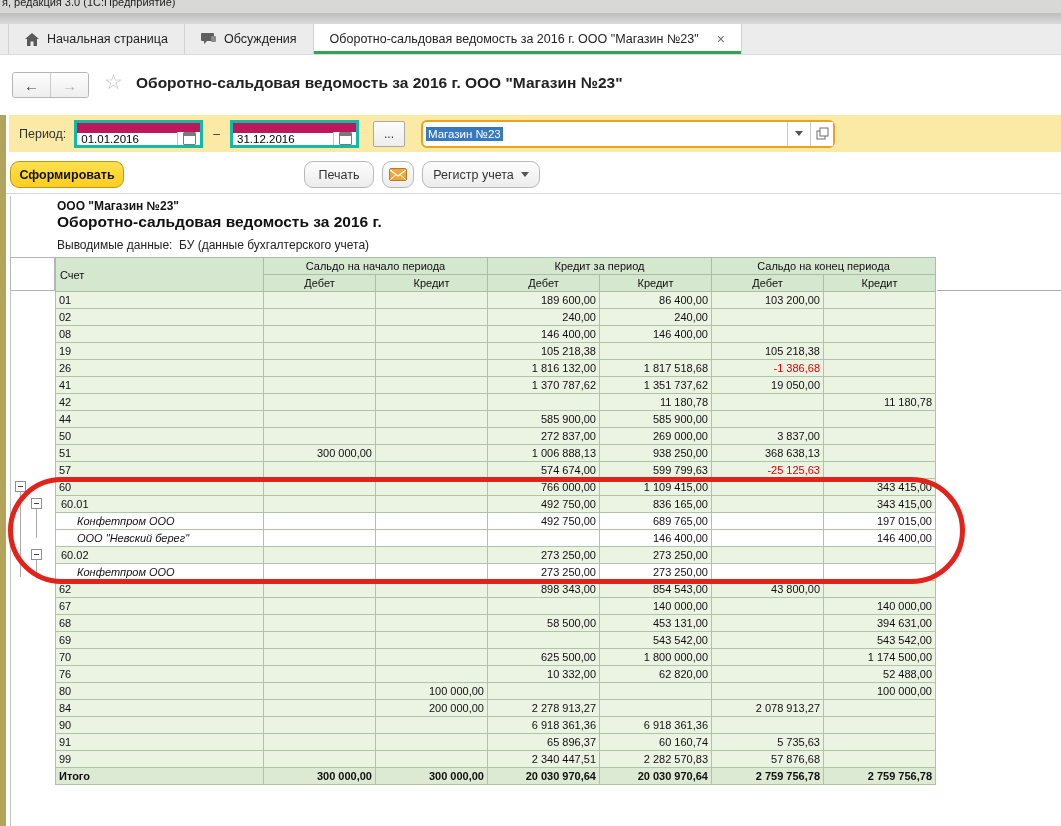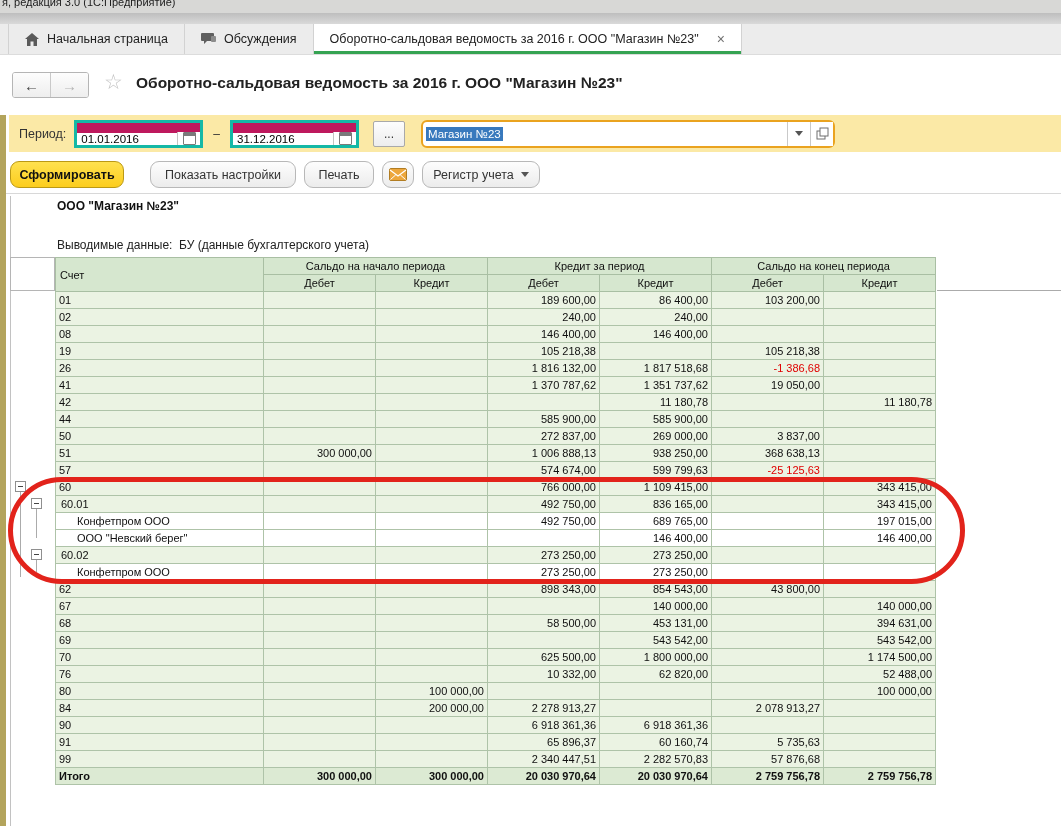--- a/index.html
+++ b/index.html
@@ -71,21 +71,21 @@
   table.osv th{background:#d6e7cf;border:1px solid #a9bfa3;font-weight:normal;text-align:center;
                height:16px;padding:0 2px;overflow:hidden;white-space:nowrap;}
   table.osv th.acc-h{text-align:left;padding-left:4px;}
   table.osv td{border:1px solid #aec3a8;height:16px;padding:0 3px;white-space:nowrap;overflow:hidden;}
   table.osv td.num{text-align:right;}
   tr.account td{background:#ebf3e3;}
   tr.detail td{background:#ffffff;}
   tr.total td{background:#dcead3;font-weight:bold;}
   td.neg{color:#e00000;}
   tr.lvl1 td.acc{padding-left:5px;}
-  tr.lvl2 td.acc{padding-left:21px;}
+  tr.lvl2 td.acc{padding-left:21px;font-style:italic;}
   
   .exp{position:absolute;width:11px;height:11px;background:#fff;border:1px solid #8f8f8f;box-sizing:border-box;}
   .exp::before{content:'';position:absolute;left:2px;top:4px;width:5px;height:1px;background:#444;}
   .tline{position:absolute;width:1px;background:#ababab;}
   
   .redring{position:absolute;left:8px;top:477px;width:957px;height:107px;border:5px solid #e2231b;
            border-radius:54px;box-sizing:border-box;z-index:9;}
 </style>
 </head>
 <body>
@@ -157,21 +157,20 @@
         <svg width="13" height="13" viewBox="0 0 13 13">
             <rect x="1" y="4" width="8" height="8" fill="#fff" stroke="#6f6f6f"></rect>
             <rect x="4" y="1" width="8" height="8" fill="#fff" stroke="#6f6f6f"></rect>
           </svg>
       </div>
     </div>
   </div>
 
   <div class="btnrow">
     <div class="btn gen">Сформировать</div>
-    <div class="btn std settings">Показать настройки</div>
     <div class="btn std print">Печать</div>
     <div class="btn std mail">
       <svg width="18" height="13" viewBox="0 0 18 13">
           <rect x="0.5" y="0.5" width="17" height="12" rx="1.5" fill="#eda73d" stroke="#b27d22"></rect>
           <path d="M1 2 L9 8 L17 2" fill="none" stroke="#fff" stroke-width="1.2"></path>
           <path d="M1.5 11.5 L6.8 6.8 M16.5 11.5 L11.2 6.8" stroke="#fff" stroke-width="1"></path>
         </svg>
     </div>
     <div class="btn std register">
       <span>Регистр учета</span>
@@ -179,20 +178,21 @@
     </div>
   </div>
   <div class="sepline"></div>
 
   <div class="olive"></div>
   <div class="vline"></div>
   <div class="margincell"></div>
   <div class="hext"></div>
 
   <div class="rcompany">ООО "Магазин №23"</div>
+  <div class="rtitle">Оборотно-сальдовая ведомость за 2016 г.</div>
   <div class="rnote">Выводимые данные:  БУ (данные бухгалтерского учета)</div>
 
   <table class="osv" id="osv">
       <colgroup>
         <col style="width: 208px;">
         <col style="width: 112px;">
         <col style="width: 112px;">
         <col style="width: 112px;">
         <col style="width: 112px;">
         <col style="width: 112px;">

